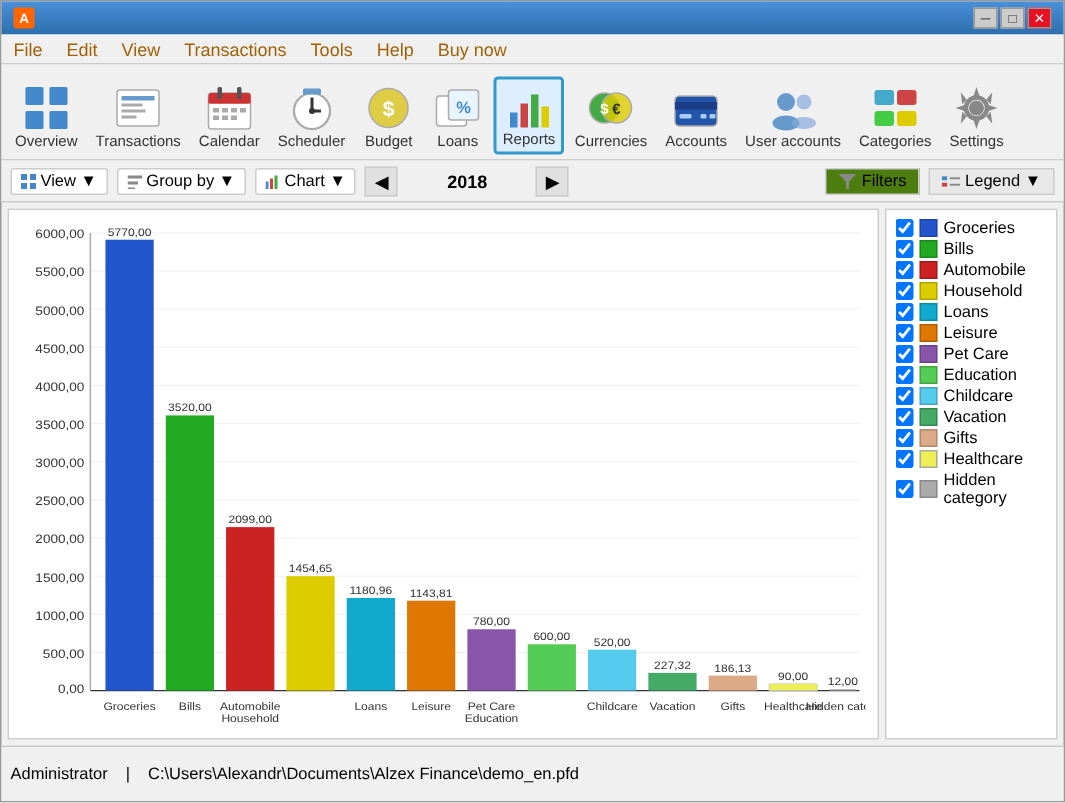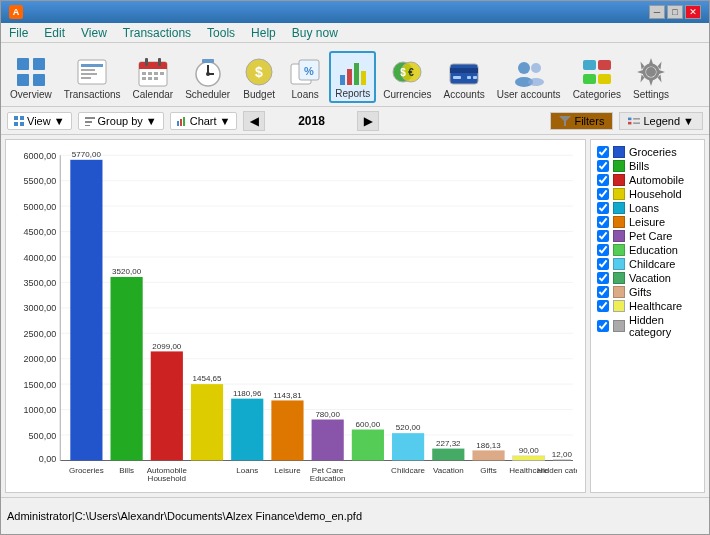--- a/index.html
+++ b/index.html
@@ -9,46 +9,46 @@
     
     .title-bar { background: linear-gradient(to bottom, #4a90d9, #2c6fad); color: white; padding: 4px 8px; display: flex; align-items: center; justify-content: space-between; height: 22px; }
     .title-bar-left { display: flex; align-items: center; gap: 6px; }
     .title-icon { width: 14px; height: 14px; background: #ff6600; border-radius: 2px; font-size: 9px; display: flex; align-items: center; justify-content: center; color: white; font-weight: bold; }
     .title-text { font-size: 12px; font-weight: normal; }
     .title-controls { display: flex; gap: 2px; }
     .title-btn { width: 16px; height: 14px; background: #ccc; border: 1px solid #999; font-size: 9px; display: flex; align-items: center; justify-content: center; cursor: pointer; color: #333; }
     .title-btn.close { background: #e81123; color: white; }
     
     .menu-bar { background: #f0f0f0; padding: 2px 4px; display: flex; gap: 8px; border-bottom: 1px solid #ccc; height: 20px; align-items: center; }
-    .menu-item { font-size: 12px; cursor: pointer; padding: 1px 4px; color: #0f766e; }
+    .menu-item { font-size: 12px; cursor: pointer; padding: 1px 4px; color: #a16207; }
     
     .toolbar { background: #f0f0f0; padding: 3px 4px; display: flex; align-items: flex-end; gap: 2px; border-bottom: 1px solid #ccc; height: 64px; }
     .tool-btn { display: flex; flex-direction: column; align-items: center; gap: 1px; padding: 2px 4px; cursor: pointer; border: 1px solid transparent; min-width: 44px; }
     .tool-btn.active { background: #ddeeff; border: 2px solid #3399cc; border-radius: 3px; margin-top: 17px; }
     .tool-icon { width: 32px; height: 32px; display: flex; align-items: center; justify-content: center; }
     .tool-label { font-size: 10px; text-align: center; color: #333; white-space: nowrap; }
     
     .second-toolbar { background: #f0f0f0; padding: 3px 6px; display: flex; align-items: center; gap: 6px; border-bottom: 1px solid #ccc; height: 28px; }
     .tb2-btn { display: flex; align-items: center; gap: 3px; padding: 2px 6px; border: 1px solid #ccc; background: white; cursor: pointer; font-size: 11px; border-radius: 2px; }
     .nav-btn { width: 22px; height: 20px; background: #e0e0e0; border: 1px solid #ccc; cursor: pointer; display: flex; align-items: center; justify-content: center; font-size: 12px; }
     .year-display { width: 80px; text-align: center; font-size: 12px; font-weight: bold; }
     .spacer { flex: 1; }
-    .filter-btn { display: flex; align-items: center; gap: 3px; padding: 2px 8px; border: 1px solid #ccc; background: #a16207; cursor: pointer; font-size: 11px; }
+    .filter-btn { display: flex; align-items: center; gap: 3px; padding: 2px 8px; border: 1px solid #ccc; background: #4d7c0f; cursor: pointer; font-size: 11px; }
     .legend-btn { display: flex; align-items: center; gap: 3px; padding: 2px 8px; border: 1px solid #ccc; background: #e8e8e8; cursor: pointer; font-size: 11px; font-weight: normal; }
     
     .main-content { display: flex; flex: 1; overflow: hidden; }
     
     .chart-area { flex: 1; background: white; border: 1px solid #ccc; margin: 4px; padding: 8px; position: relative; overflow: hidden; }
     
     .legend-panel { width: 115px; background: white; border: 1px solid #ccc; margin: 4px 4px 4px 0; padding: 6px; overflow-y: auto; flex-shrink: 0; }
     .legend-item { display: flex; align-items: center; gap: 4px; margin-bottom: 2px; font-size: 11px; }
     .legend-color { width: 12px; height: 12px; border: 1px solid rgba(0,0,0,0.2); flex-shrink: 0; }
     .legend-text { font-size: 11px; }
     
-    .status-bar { background: #f0f0f0; border-top: 1px solid #ccc; padding: 18px 6px; display: flex; height: 36px; align-items: center; font-size: 11px; }
+    .status-bar { background: #f0f0f0; border-top: 1px solid #ccc; padding: 18px 6px; display: flex; gap: 12px; height: 36px; align-items: center; font-size: 11px; }
   </style>
 </head>
 <body>
 
 <div class="window">
 
   <div class="title-bar">
     <div class="title-bar-left">
       <div class="title-icon">
           <span>A</span>

